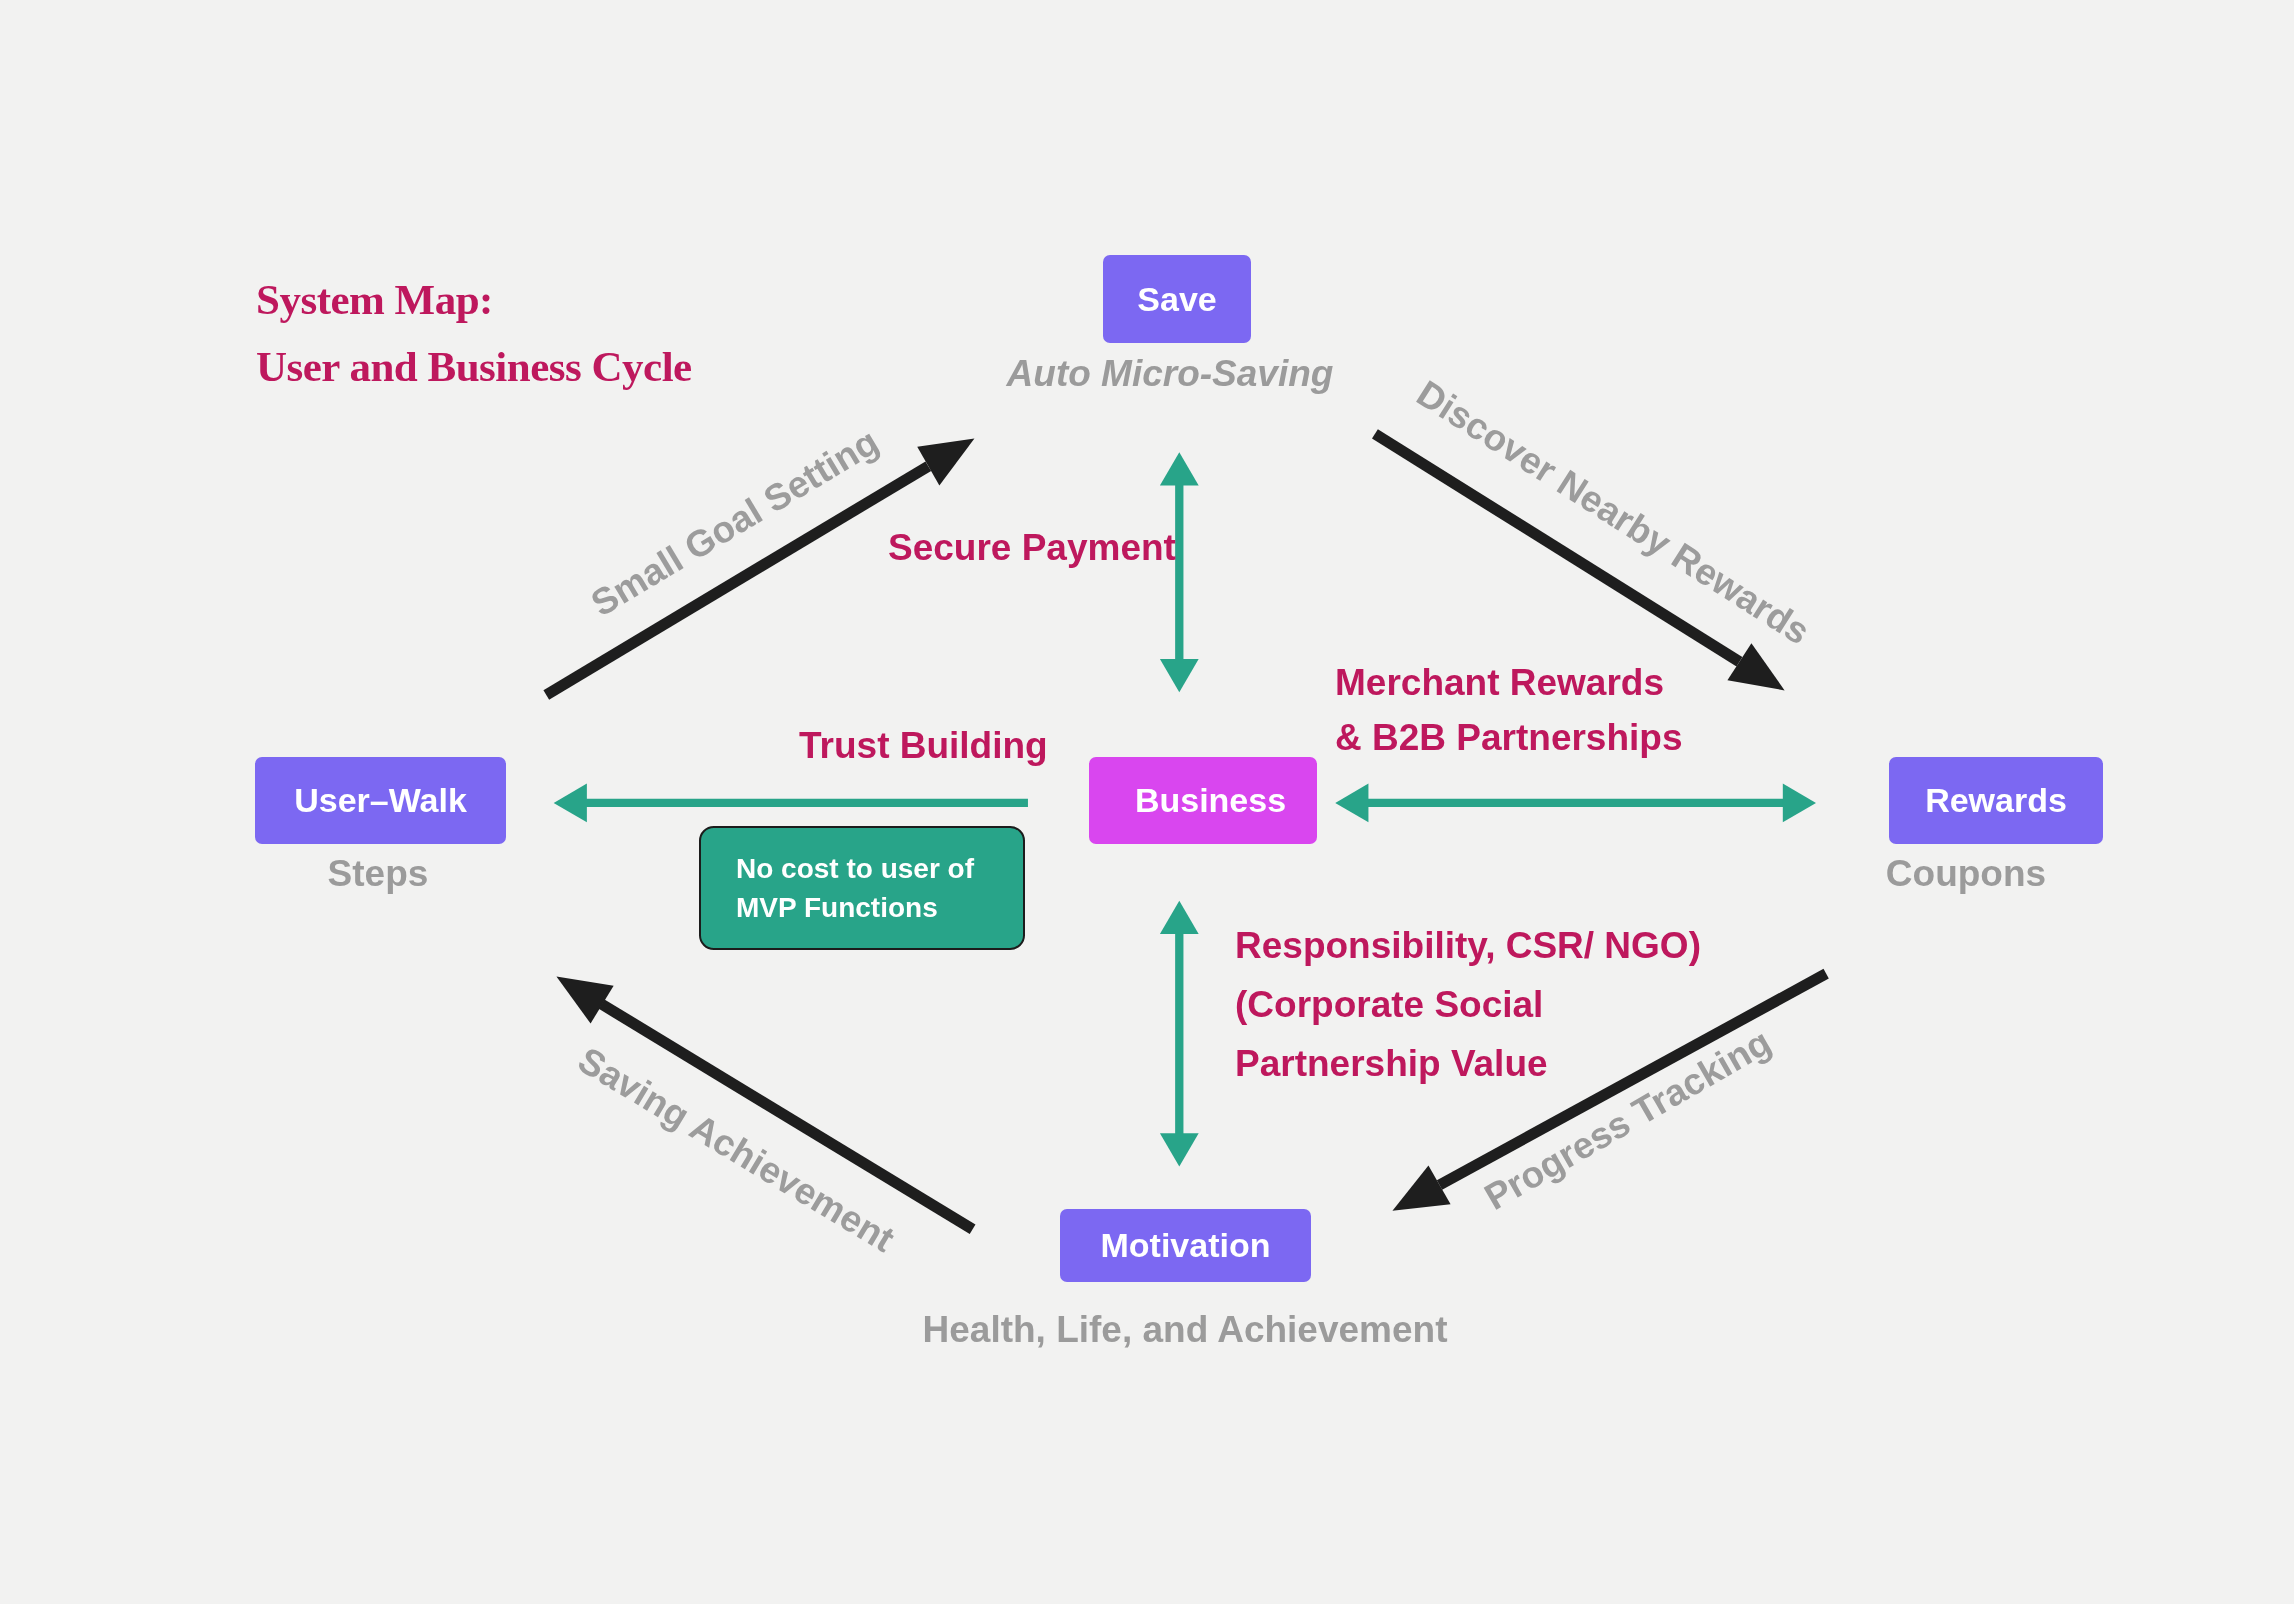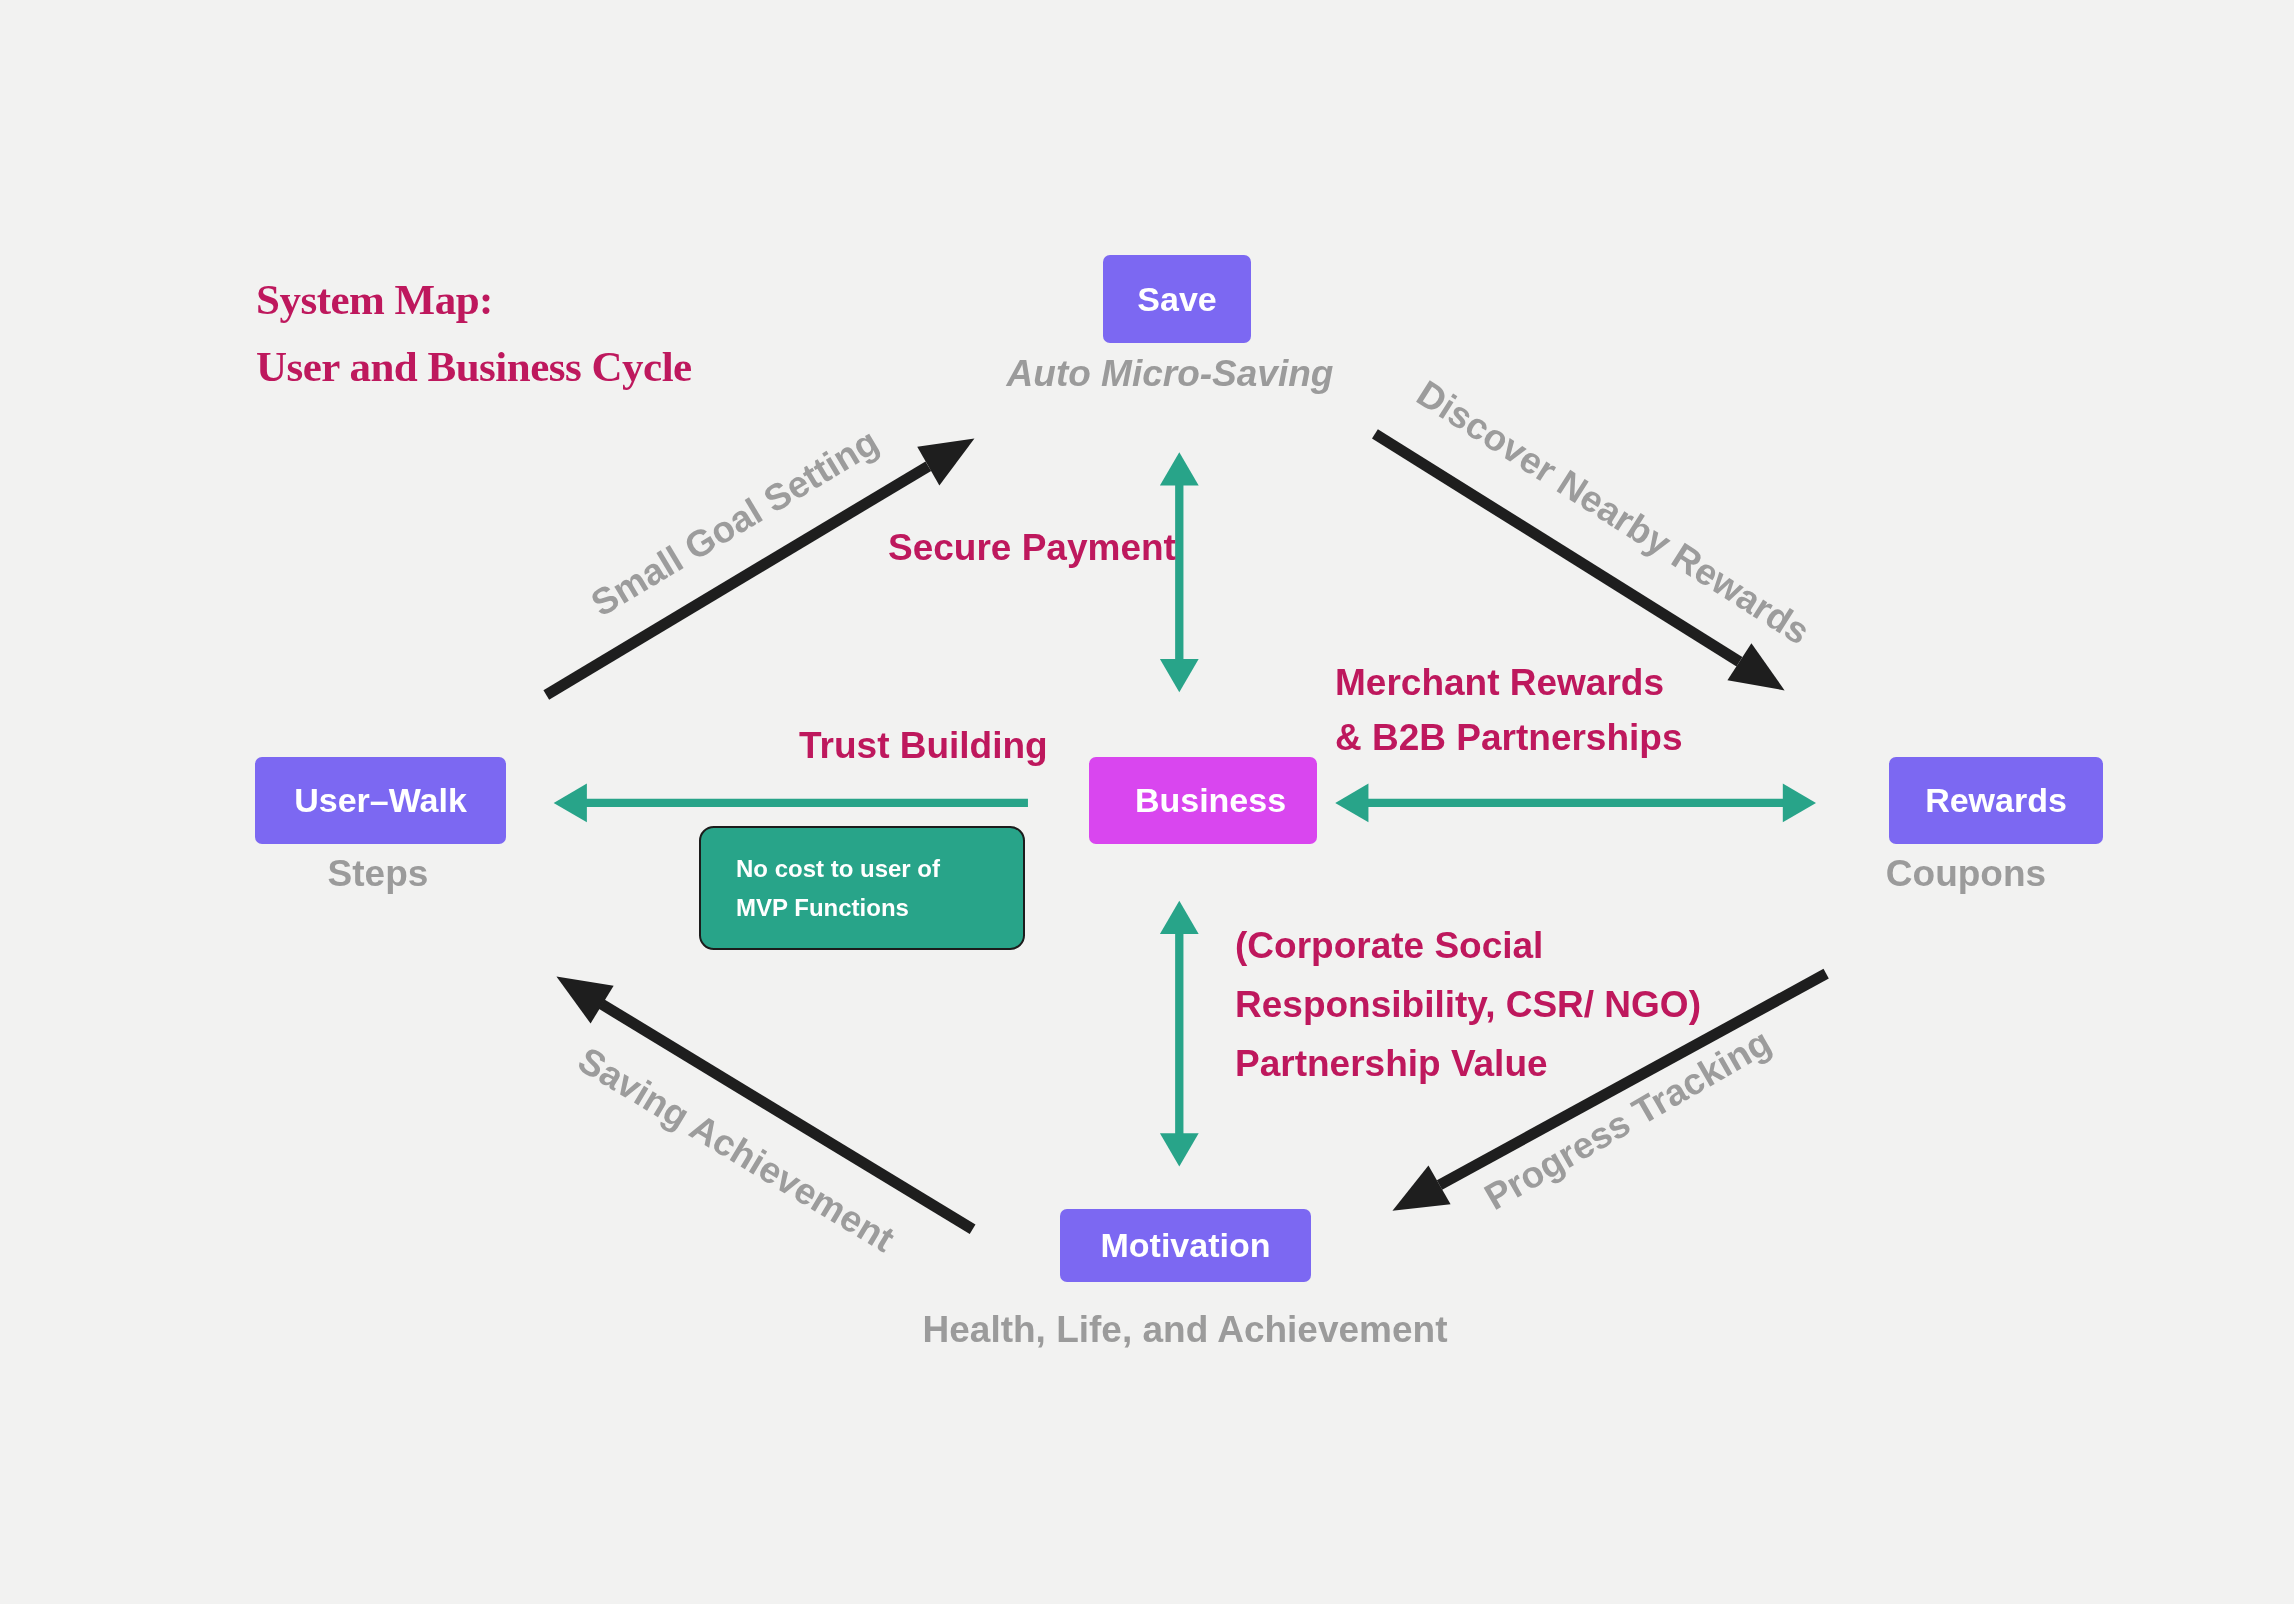--- a/index.html
+++ b/index.html
@@ -16,21 +16,21 @@
 
   .node-save{left:1103px;top:255px;width:148px;height:88px;}
   .node-userwalk{left:255px;top:757px;width:251px;height:87px;}
   .node-business{left:1089px;top:757px;width:213px;height:87px;}
   .node-rewards{left:1857px;top:757px;width:214px;height:87px;margin-left:32px;}
   .node-motivation{left:1060px;top:1209px;width:251px;height:73px;}
 
   .nocost{position:absolute;left:699px;top:826px;width:326px;height:124px;background:#28a489;
           border:2.8px solid #1c1c1c;border-radius:14.8px;box-sizing:border-box;
           display:flex;flex-direction:column;justify-content:center;padding-left:35px;
-          color:#ffffff;font-weight:700;font-size:24px;line-height:39px;}
+          color:#ffffff;font-weight:700;font-size:28px;line-height:39px;}
 
   .sublabel{position:absolute;transform:translateX(-50%);color:#9b9b9b;
             font-size:37px;font-weight:700;white-space:nowrap;}
   .sub-save{left:1170px;top:353px;font-style:italic;}
   .sub-userwalk{left:378px;top:853px;}
   .sub-rewards{left:1966px;top:853px;}
   .sub-motivation{left:1185px;top:1309px;}
 
   .green-label{position:absolute;color:#be185d;font-size:37px;font-weight:700;white-space:nowrap;}
   .gl-secure{left:888px;top:522px;line-height:52px;}
@@ -128,22 +128,22 @@
 
   <div class="green-label gl-secure">
     <div>Secure Payment</div>
   </div>
   <div class="green-label gl-trust">Trust Building</div>
   <div class="green-label gl-merchant">
     <div>Merchant Rewards</div>
     <div>&amp; B2B Partnerships</div>
   </div>
   <div class="green-label gl-csr">
+    <div>Responsibility, CSR/ NGO)</div>
     <div>(Corporate Social</div>
-    <div>Responsibility, CSR/ NGO)</div>
     <div>Partnership Value</div>
   </div>
 
   <div class="flow-label fl-smallgoal">Small Goal Setting</div>
   <div class="flow-label fl-discover">Discover Nearby Rewards</div>
   <div class="flow-label fl-progress">Progress Tracking</div>
   <div class="flow-label fl-saving">Saving Achievement</div>
 
 </div>
 

